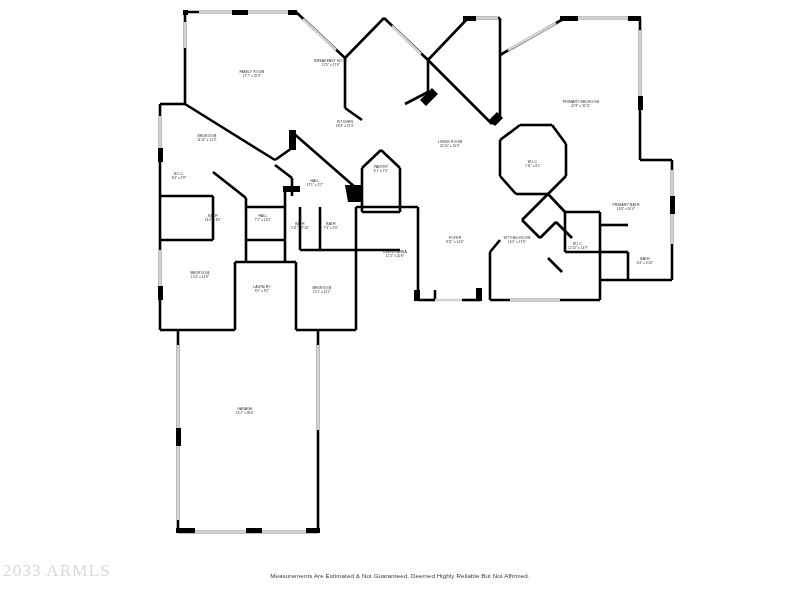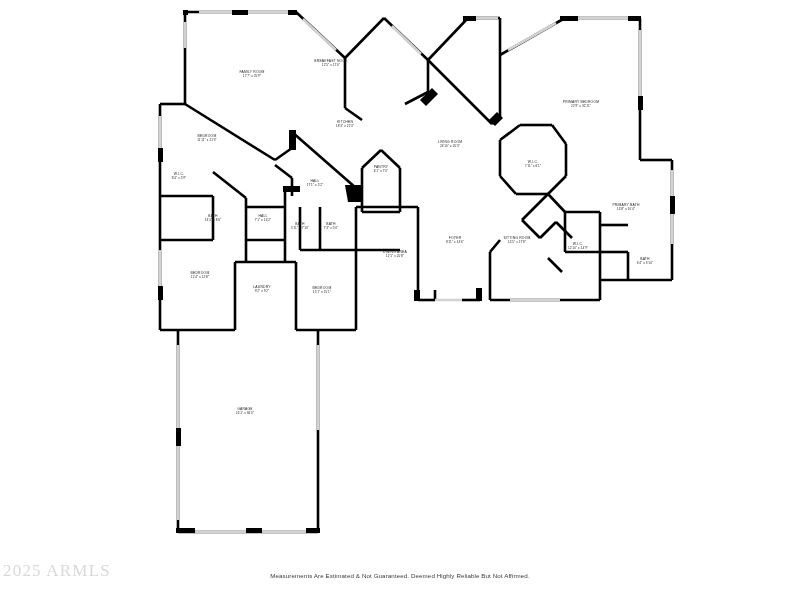--- a/index.html
+++ b/index.html
@@ -277,16 +277,16 @@
           <text class="rm-name" x="322" y="289">BEDROOM</text>
           <text class="rm-dim" x="322" y="293.4">15'1" x 15'1"</text>
         </g>
         <g>
           <text class="rm-name" x="245" y="410">GARAGE</text>
           <text class="rm-dim" x="245" y="414.4">24'1" x 36'0"</text>
         </g>
       </g>
   </svg>
 
-  <div id="watermark">2025 ARMLS</div>
+  <div id="watermark">2033 ARMLS</div>
 
   <div id="disclaimer">Measurements Are Estimated &amp; Not Guaranteed. Deemed Highly Reliable But Not Affirmed.</div>
 </div>
 
 </body></html>

